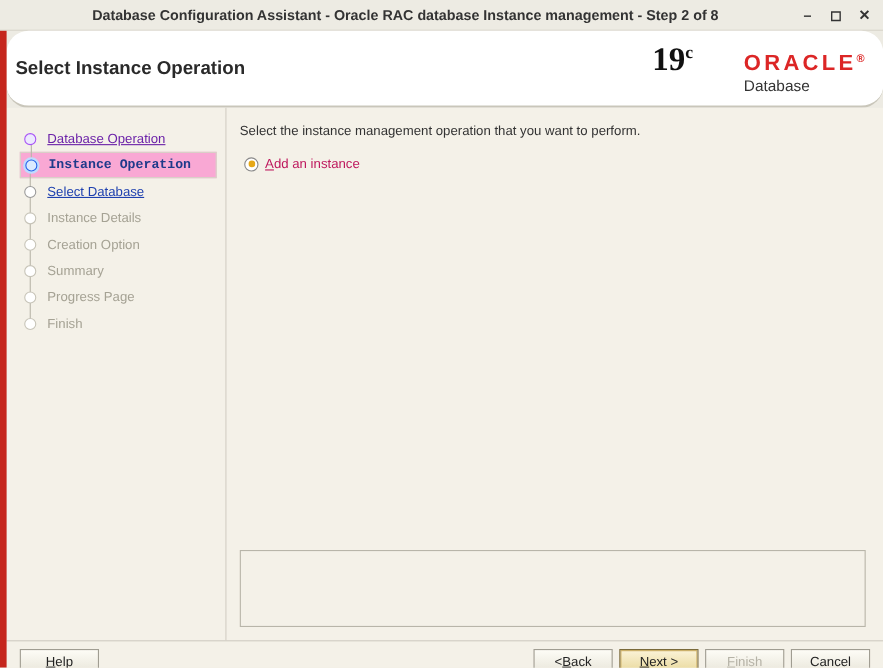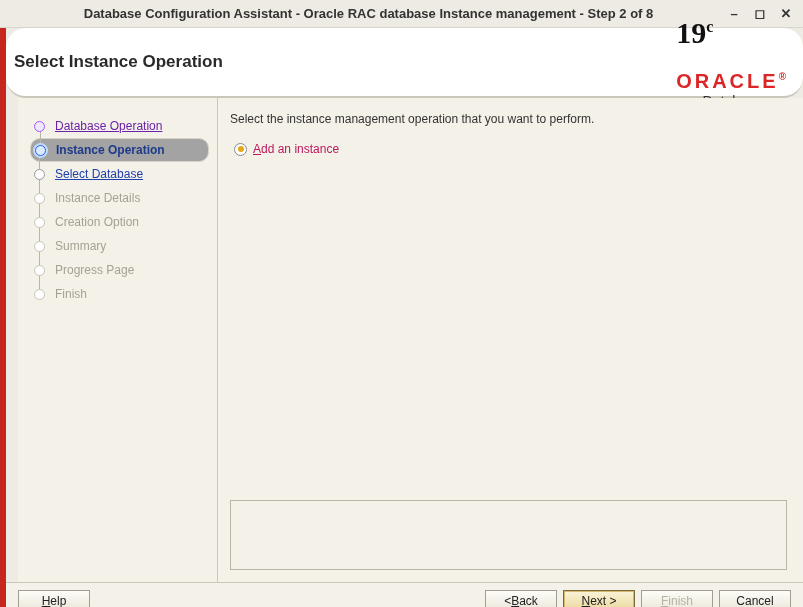--- a/index.html
+++ b/index.html
@@ -62,47 +62,47 @@
     border-radius: 20px;
   }
   .header h1 {
     font-size: 17px;
     font-weight: bold;
     color: #2a2a2a;
   }
   .brand {
     display: flex;
     align-items: baseline;
-    gap: 20px;
-    flex-direction: column;
+    gap: 8px;
   }
   .brand-19c {
     font-family: Georgia, "Times New Roman", serif;
     font-size: 30px;
     font-weight: bold;
     color: #111;
   }
   .brand-19c sup { font-size: 16px; vertical-align: top; position: relative; top: 2px;}
   .brand-oracle {
-    text-align: center;
+    text-align: left;
+    margin-left: 38px;
   }
   .brand-oracle .o1 {
     font-family: Arial, sans-serif;
     font-size: 20px;
     font-weight: bold;
     letter-spacing: 3px;
     color: #dc2626;
   }
   .brand-oracle .o1 .dot { color:#dc2626; font-size:10px; vertical-align:super; }
   .brand-oracle .o2 {
     font-size: 14px;
     color: #333;
   }
   .body-area {
-    margin-left: 18px;
+    margin-left: 6px;
     display: flex;
     height: 484px;
   }
   .sidebar {
     width: 200px;
     background: #f4f1e8;
     border-right: 1px solid #c9c6ba;
     padding: 16px 8px 8px 12px;
   }
   .step {
@@ -130,21 +130,21 @@
     border: 1.5px solid #9a9a9a;
     flex-shrink: 0;
     z-index: 1;
   }
   .step.done .bullet { border-color: #a855f7; background: #ede9fe; }
   .step.current .bullet { border-color: #2563eb; background: #dbeafe; box-shadow: 0 0 0 2px #bfdbfe; }
   .step.pending .bullet { border-color: #c7c4b8; }
   .step.link .label { color: #1e40af; text-decoration: underline; cursor: pointer; }
   .step.done.link .label { color: #6b21a8; text-decoration: underline; }
   .step.current .label { color: #1e3a8a; font-weight: bold; }
-  .step.current { background: #a3a3a3; border: 1px solid #d6d3c7; border-radius: 10px; }
+  .step.current { background: #f9a8d4; border: 1px solid #d6d3c7; border-radius: 0; font-family: Liberation Mono, monospace; }
   .step.pending .label { color: #a5a294; }
   .step .label { font-size: 12px; }
   .main {
     flex: 1;
     padding: 14px 16px 12px 12px;
     background: #f4f1e8;
     display: flex;
     flex-direction: column;
   }
   .prompt {

